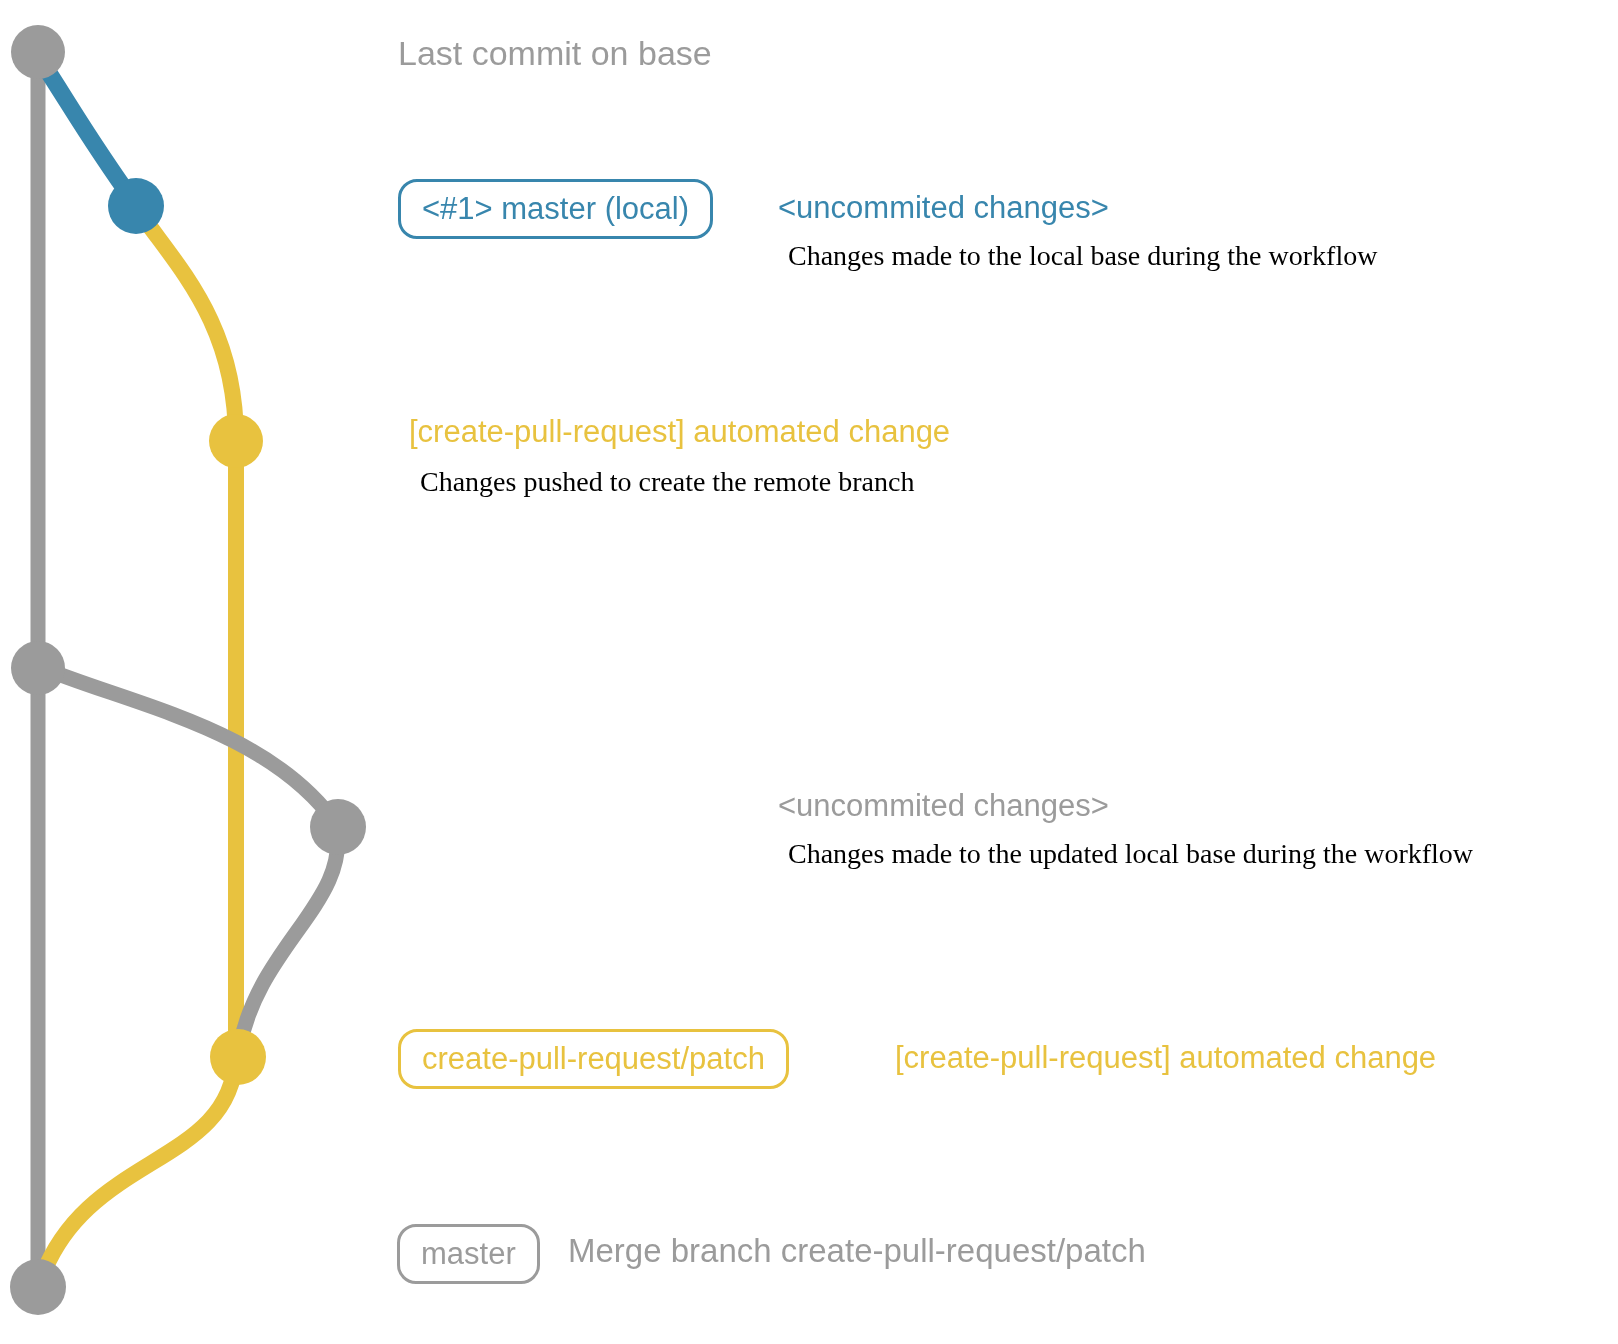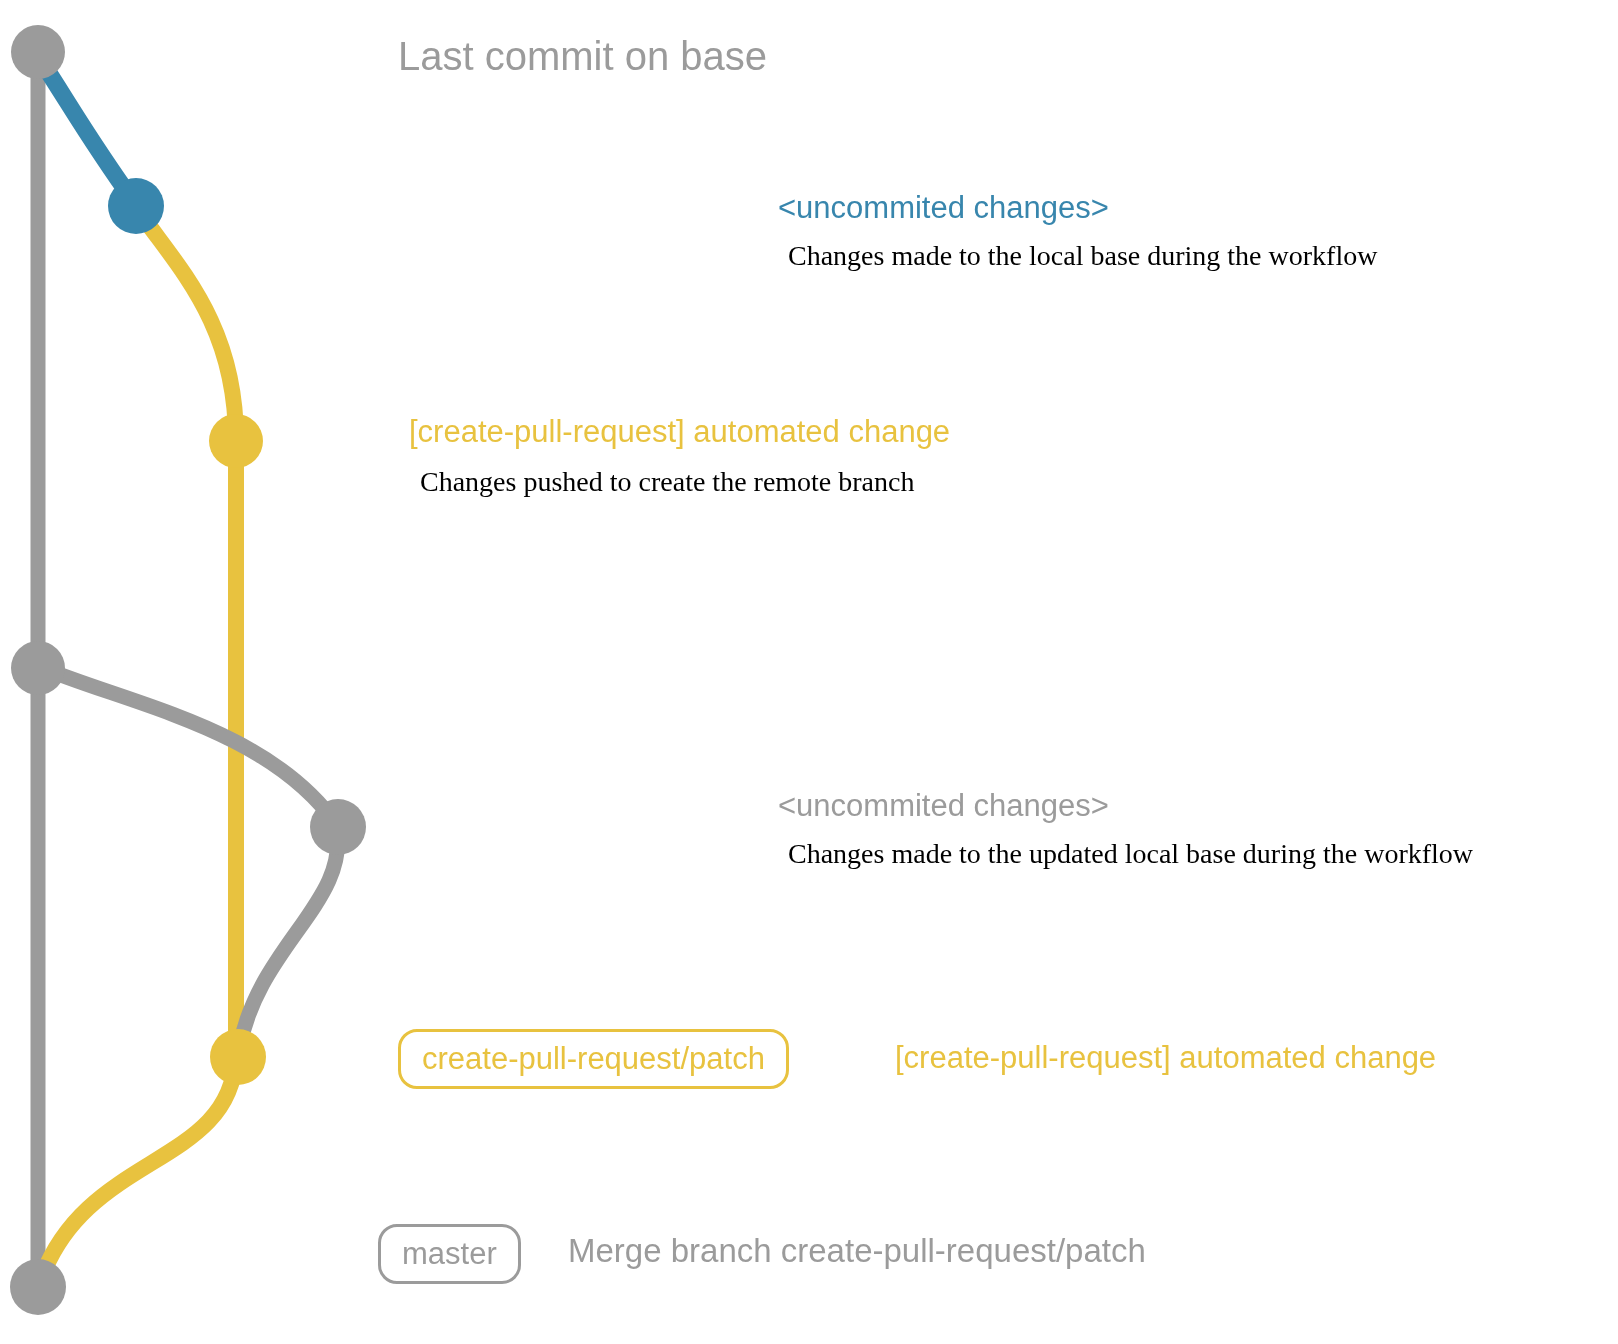--- a/index.html
+++ b/index.html
@@ -18,21 +18,21 @@
   .stroke-blue   { stroke: var(--blue);   fill: none; }
   .stroke-yellow { stroke: var(--yellow); fill: none; }
   .fill-gray   { fill: var(--gray); }
   .fill-blue   { fill: var(--blue); }
   .fill-yellow { fill: var(--yellow); }
 
   .abs { position: absolute; white-space: nowrap; }
 
   .title-gray {
     color: var(--gray);
-    font-size: 40px;
+    font-size: 34px;
     line-height: 1;
   }
   .lbl {
     font-size: 31px;
     line-height: 1;
   }
   .lbl-blue   { color: var(--blue); }
   .lbl-gray   { color: var(--gray); }
   .lbl-yellow { color: var(--yellow); margin-left: 15px; }
 
@@ -62,21 +62,21 @@
   .pos-desc-wf1    { left: 788px; top: 242px; }
   .pos-lbl-wf1r    { left: 394px; top: 416px; }
   .pos-desc-wf1r   { left: 420px; top: 468px; }
   .pos-title-mid   { left: 398px; top: 633px; }
   .pos-badge-wf2   { left: 398px; top: 778px; }
   .pos-lbl-wf2     { left: 778px; top: 790px; }
   .pos-desc-wf2    { left: 788px; top: 840px; }
   .pos-badge-wf2r  { left: 398px; top: 1029px; }
   .pos-lbl-wf2r    { left: 880px; top: 1042px; }
   .pos-desc-wf2r   { left: 875px; top: 1090px; }
-  .pos-badge-merge { left: 378px; top: 1224px; text-align: right; }
+  .pos-badge-merge { left: 397px; top: 1224px; text-align: right; }
   .pos-lbl-merge   { left: 568px; top: 1234px; font-size: 33px; }
 </style>
 </head>
 <body>
 
 <div class="canvas">
 
   <svg class="graph" width="400" height="1344" viewBox="0 0 400 1344" aria-hidden="true">
 
     <path d="M 38 52 L 38 1287" class="stroke-gray" stroke-width="15"></path>
@@ -92,20 +92,21 @@
     <circle cx="136" cy="206" r="28" class="fill-blue"></circle>
     <circle cx="236" cy="441" r="27" class="fill-yellow"></circle>
     <circle cx="38" cy="668" r="27" class="fill-gray"></circle>
     <circle cx="338" cy="827" r="28" class="fill-gray"></circle>
     <circle cx="238" cy="1057" r="28" class="fill-yellow"></circle>
     <circle cx="38" cy="1287" r="28" class="fill-gray"></circle>
   </svg>
 
   <div class="abs title-gray pos-title-top">Last commit on base</div>
 
+  <div class="abs badge badge-blue pos-badge-wf1">&lt;#1&gt; master (local)</div>
   <div class="abs lbl lbl-blue pos-lbl-wf1">&lt;uncommited changes&gt;</div>
   <div class="abs desc pos-desc-wf1">Changes made to the local base during the workflow</div>
 
   <div class="abs lbl lbl-yellow pos-lbl-wf1r">[create-pull-request] automated change</div>
   <div class="abs desc pos-desc-wf1r">Changes pushed to create the remote branch</div>
 
 
   <div class="abs lbl lbl-gray pos-lbl-wf2">&lt;uncommited changes&gt;</div>
   <div class="abs badge badge-yellow pos-badge-wf2r">create-pull-request/patch</div>
 

